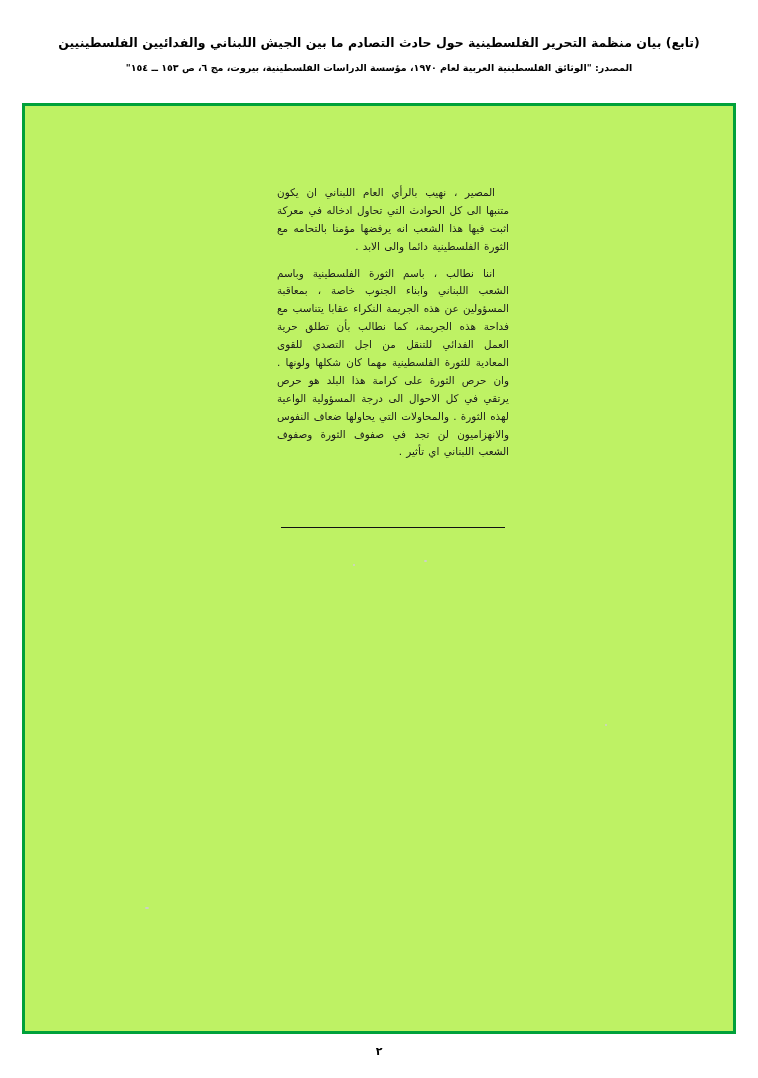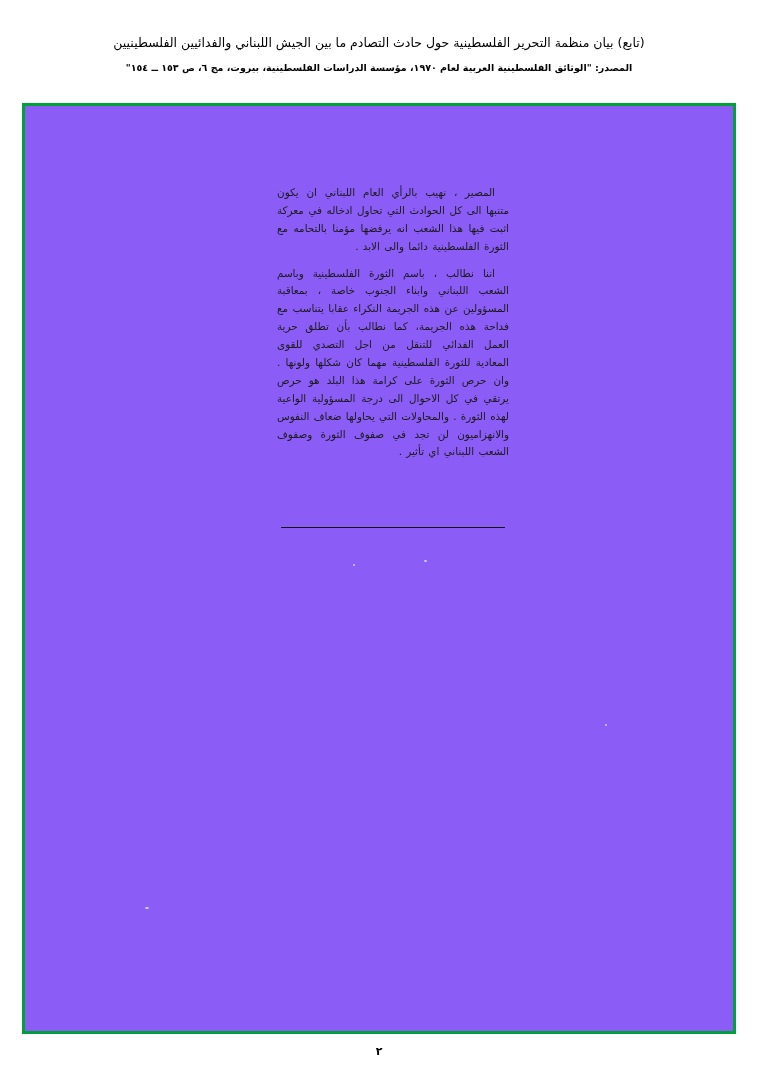--- a/index.html
+++ b/index.html
@@ -27,21 +27,21 @@
   .doc-header {
     position: absolute;
     top: 34px;
     left: 0;
     width: 758px;
     text-align: center;
     direction: rtl;
   }
   .doc-title {
     font-size: 12.5px;
-    font-weight: normal;
+    font-weight: bold;
     line-height: 1.45;
     color: #000;
     padding: 0 58px;
     letter-spacing: 0px;
   }
   .doc-source {
     margin-top: 9px;
     font-size: 9.5px;
     font-weight: bold;
     color: #000;
@@ -51,21 +51,21 @@
 
   
   .frame {
     position: absolute;
     top: 103px;
     left: 22px;
     width: 714px;
     height: 931px;
     border: 3px solid #00a13a;
     box-sizing: border-box;
-    background: #8b5cf6;
+    background: #bef264;
   }
   .frame-inner {
     position: absolute;
     top: 6px;
     left: 6px;
     right: 6px;
     bottom: 6px;
     border: 0;
   }
 

